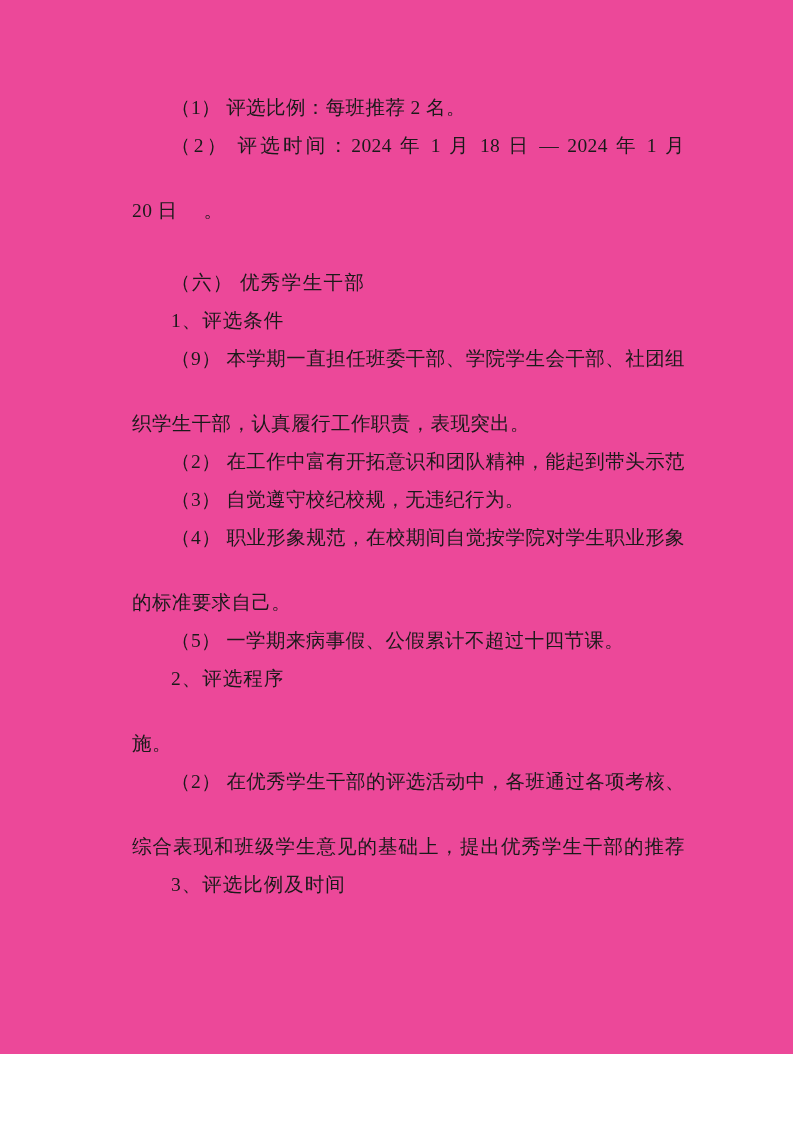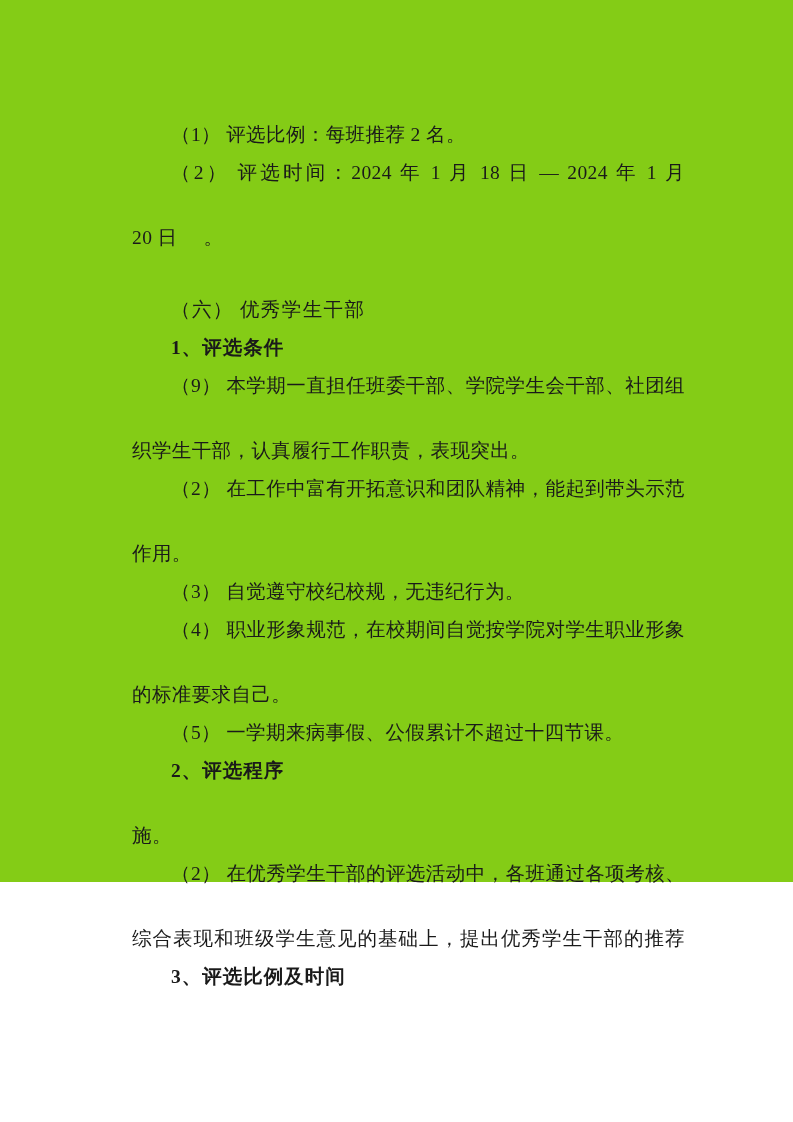--- a/index.html
+++ b/index.html
@@ -10,24 +10,24 @@
   body {
     width: 793px;
     height: 1122px;
     font-family: "Liberation Serif", "DejaVu Serif", serif;
     color: #1a1a1a;
     -webkit-font-smoothing: antialiased;
   }
   .page {
     position: relative;
     width: 793px;
-    height: 882px;
+    height: 1054px;
     box-sizing: border-box;
-    padding: 116px 108px 60px 132px;
-    background: #84cc16;
+    padding: 89px 108px 60px 132px;
+    background: #ec4899;
   }
   .doc-body {
     font-size: 19.5px;
     line-height: 1.95;
     letter-spacing: 0.4px;
   }
   p {
     margin: 0;
     padding: 0;
     text-align: justify;
@@ -42,21 +42,20 @@
   }
   .heading {
     text-indent: 2em;
     font-weight: 400;
     letter-spacing: 1.4px;
     margin-top: 34px;
   }
   .sub-heading {
     text-indent: 2em;
     letter-spacing: 1px;
-    font-weight: bold;
   }
   .stretch {
     display: block;
     text-align: justify;
     text-align-last: justify;
   }
   .trail-punct {
     display: inline-block;
     padding-left: 26px;
   }
@@ -76,21 +75,20 @@
     </p>
 
     <p class="heading">（六） 优秀学生干部</p>
 
     <p class="sub-heading">1、评选条件</p>
 
     <p class="indent stretch">（9） 本学期一直担任班委干部、学院学生会干部、社团组</p>
     <p class="hang">织学生干部，认真履行工作职责，表现突出。</p>
 
     <p class="indent stretch">（2） 在工作中富有开拓意识和团队精神，能起到带头示范</p>
-    <p class="hang">作用。</p>
 
     <p class="indent">（3） 自觉遵守校纪校规，无违纪行为。</p>
 
     <p class="indent stretch">（4） 职业形象规范，在校期间自觉按学院对学生职业形象</p>
     <p class="hang">的标准要求自己。</p>
 
     <p class="indent">（5） 一学期来病事假、公假累计不超过十四节课。</p>
 
     <p class="sub-heading">2、评选程序</p>
 

